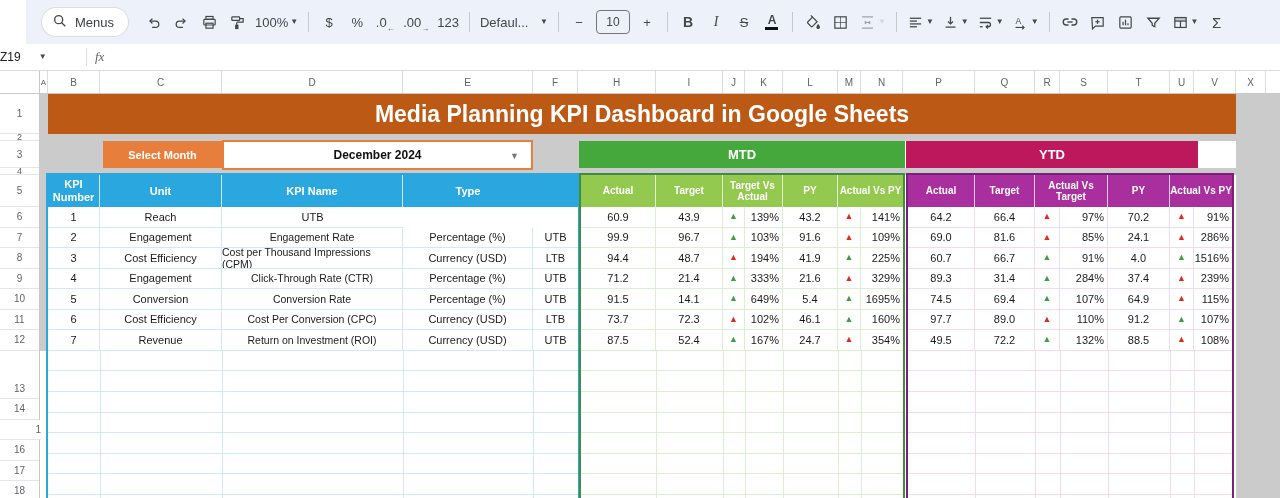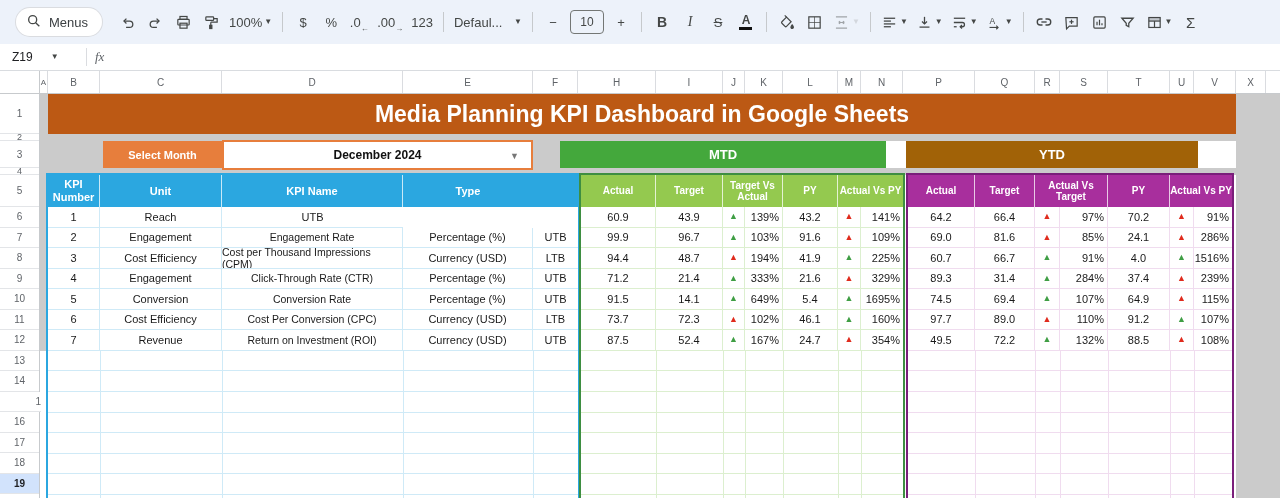--- a/index.html
+++ b/index.html
@@ -1,21 +1,21 @@
 <!DOCTYPE html>
 <html><head>
 <meta charset="utf-8">
 <style>
   * { box-sizing: border-box; margin: 0; padding: 0; }
   html,body { width:1280px; height:498px; overflow:hidden; background:#fff;
     font-family:"Liberation Sans", sans-serif; }
 
   
   .toolbar { height:44px; background:#edf2fa; display:flex; align-items:center;
-    padding:0 10px 0 16px; gap:2px; }
+    padding:0 10px 0 16px; gap:2px;margin-left:26px; }
   .tbtn { height:28px; min-width:26px; display:flex; align-items:center; justify-content:center;
     border-radius:4px; color:#444746; font-size:13px; gap:2px; padding:0 3px; cursor:default; }
   .tbtn svg { display:block; }
   .menus-pill { background:#fff; border-radius:14px; height:28px; display:flex; align-items:center;
     gap:7px; padding:0 14px 0 10px; margin-right:10px; box-shadow:0 0 0 1px #dadce0; color:#3c4043;
     font-size:13px; }
   .caret { font-size:8px; color:#444746; line-height:1; }
   .caret.dim { color:#b5b8bb; }
   .tdiv { width:1px; height:20px; background:#c6c9cc; margin:0 5px; }
   .tlabel { font-size:13px; color:#444746; }
@@ -26,21 +26,21 @@
   .tcolor .a { font-size:12px; font-weight:700; }
   .tcolor .bar { width:13px; height:3px; background:#111; margin-top:1px; }
   .szbox { width:34px; height:24px; border:1px solid #747775; border-radius:4px; display:flex;
     align-items:center; justify-content:center; font-size:12px; color:#444746; margin:0 2px; }
   .subarrow { font-size:8px; align-self:flex-end; margin:0 0 3px -2px; }
   .sigma { font-size:15px; }
   .dim-icon { opacity:.45; }
 
   
   .fbar { height:27px; background:#fff; display:flex; align-items:center; border-bottom:1px solid #d9dce0; }
-  .namebox { width:86px; display:flex; align-items:center; padding-left:12px; gap:18px; }
+  .namebox { width:86px; display:flex; align-items:center; gap:18px; }
   .cellref { font-size:12px; color:#202124; }
   .fdiv { width:1px; height:18px; background:#dadce0; margin:0 8px 0 0; }
   .fx { font-family:"Liberation Serif", serif; font-style:italic; font-size:13px; color:#5f6368; }
 
   
   .grid { position:relative; width:1280px; height:427px; background:#fff; overflow:hidden; }
   .abs { position:absolute; }
 
   .colstrip { top:0; height:23px; background:#fff; border-bottom:1px solid #c7cacd; width:1280px; }
   .colhdr { position:absolute; top:0; height:22px; display:flex; align-items:center; justify-content:center;
@@ -59,22 +59,22 @@
 
   .selmonth { left:103px; top:70px; width:119px; height:27px; background:#e77e3c; color:#fff;
     font-weight:700; font-size:11px; display:flex; align-items:center; justify-content:center; }
   .monthdd { left:222px; top:69px; width:311px; height:30px; background:#fff; border:2px solid #e77e3c;
     color:#111; font-weight:700; font-size:12px; display:flex; align-items:center; justify-content:center;
     position:absolute; }
   .monthdd .ddcaret { position:absolute; right:12px; top:9px; font-size:9px; color:#777; }
 
   .band { top:70px; height:27px; color:#fff; font-weight:700; font-size:13px; display:flex;
     align-items:center; justify-content:center; }
-  .band-mtd { left:560px; width:326px; background:#44a83c; }
-  .band-ytd { left:906px; width:292px; background:#a16207; }
+  .band-mtd { left:579px; width:326px; background:#44a83c; }
+  .band-ytd { left:906px; width:292px; background:#be185d; }
 
   
   .tablebox { top:102px; height:332px; background:#fff; }
   .lefttable { left:46px; width:534px; border:2px solid #2ba7e0; }
   .mtdtable  { left:579px; width:326px; border:2px solid #3e8e41; }
   .ytdtable  { left:906px; width:328px; border:2px solid #7a1f7a; }
 
   .hrow { display:grid; height:32px; color:#fff; font-weight:700; }
   .hrow .hc { display:flex; align-items:center; justify-content:center; text-align:center;
     line-height:1.15; border-right:1px solid rgba(255,255,255,.75); }
@@ -609,21 +609,21 @@
     <div class="rowhdr" style="height:27px;">3</div>
     <div class="rowhdr" style="height:7px;font-size:9px;">4</div>
     <div class="rowhdr" style="height:32px;">5</div>
     <div class="rowhdr" style="height:20.5px;">6</div>
     <div class="rowhdr" style="height:20.5px;">7</div>
     <div class="rowhdr" style="height:20.5px;">8</div>
     <div class="rowhdr" style="height:20.5px;">9</div>
     <div class="rowhdr" style="height:20.5px;">10</div>
     <div class="rowhdr" style="height:20.5px;">11</div>
     <div class="rowhdr" style="height:20.5px;">12</div>
-    <div class="rowhdr" style="height:20.5px;">13</div>
+    <div class="rowhdr" style="height:20.5px;margin-top:28px;">13</div>
     <div class="rowhdr" style="height:20.5px;">14</div>
     <div class="rowhdr" style="height:20.5px;padding-left:41px;">15</div>
     <div class="rowhdr" style="height:20.5px;">16</div>
     <div class="rowhdr" style="height:20.5px;">17</div>
     <div class="rowhdr" style="height:20.5px;">18</div>
     <div class="rowhdr sel" style="height:20.5px;">19</div>
     <div class="rowhdr" style="height:20.5px;">20</div>
   </div>
 
 </div>

